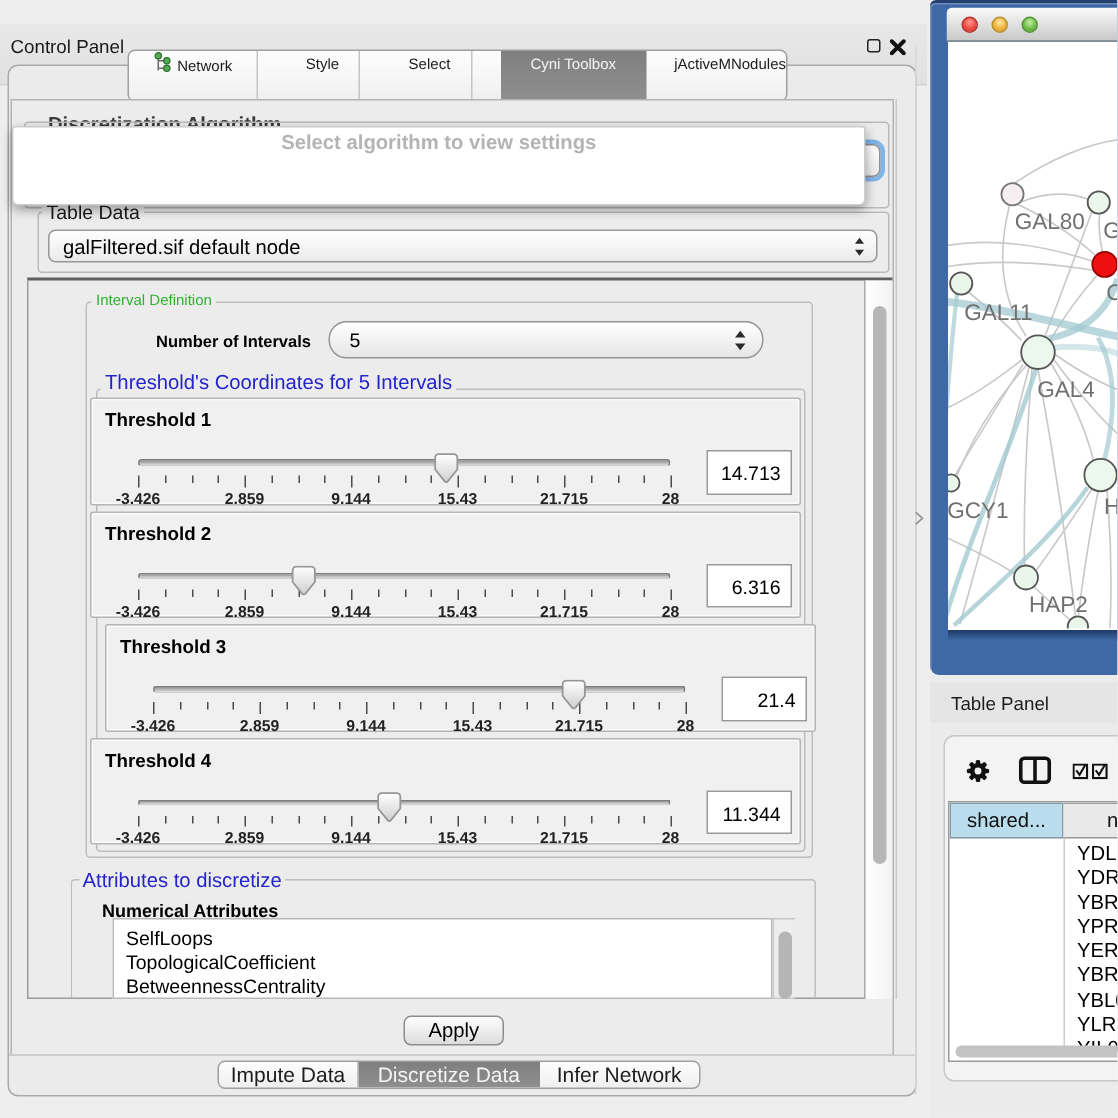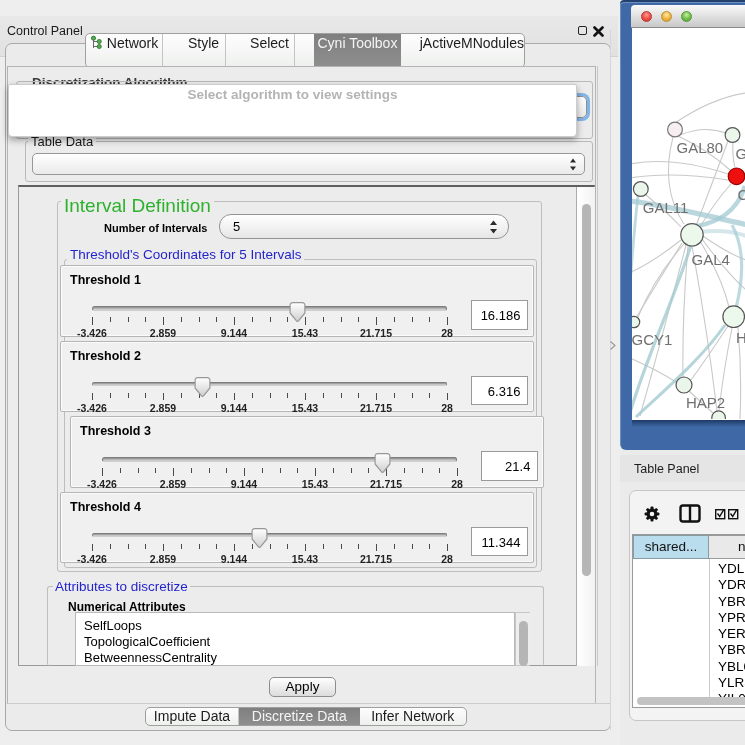--- a/index.html
+++ b/index.html
@@ -13,21 +13,21 @@
 <div class="abs" id="titlebar" style="left:0;top:16px;width:618px;height:41px;background:linear-gradient(#e8e8e8,#e1e1e1);border-bottom:1px solid #d2d2d2;">
   <div class="abs" style="left:7px;top:8px;font-size:12.5px;color:#1a1a1a;">Control Panel</div>
   <div class="abs" style="left:578px;top:10px;width:9px;height:9px;border:1.7px solid #222;border-radius:2px;"></div>
   <svg class="abs" style="left:593px;top:10px;" width="11" height="11" viewBox="0 0 11 11">
       <path d="M1.5 1.5 L9.5 9.5 M9.5 1.5 L1.5 9.5" stroke="#111" stroke-width="2.6" stroke-linecap="round"></path>
     </svg>
 </div>
 
 <div class="abs" style="left:5px;top:43px;width:606px;height:688px;border:1px solid #a9a9a9;border-radius:7px;background:#ebebeb;"></div>
 
-<div class="abs" id="toptabs" style="left:85px;top:33px;width:440px;height:35px;border:1px solid #9f9f9f;border-radius:5px;background:linear-gradient(#fdfdfd,#eef0ee);overflow:hidden;display:flex;font-size:14px;color:#1c1c1c;gap:19px;">
+<div class="abs" id="toptabs" style="left:85px;top:33px;width:440px;height:35px;border:1px solid #9f9f9f;border-radius:5px;background:linear-gradient(#fdfdfd,#eef0ee);overflow:hidden;display:flex;font-size:10px;color:#1c1c1c;gap:19px;">
   <div style="width:93px;border-right:1px solid #c4c4c4;text-align:center;line-height:19px;">
     <svg width="13" height="17" viewBox="0 0 13 17" style="vertical-align:-4px;">
         <g stroke="#6a6a6a" stroke-width="1" fill="none">
           <path d="M3.5 4 v9"></path>
           <path d="M3.5 6.5 h5"></path>
           <path d="M3.5 11.5 h5"></path>
         </g>
         <circle cx="3.5" cy="3.2" r="2.1" fill="#54aa54" stroke="#2c6e2c" stroke-width="0.8"></circle>
         <circle cx="9.2" cy="6.5" r="2.1" fill="#54aa54" stroke="#2c6e2c" stroke-width="0.8"></circle>
         <circle cx="9.2" cy="11.5" r="2.1" fill="#54aa54" stroke="#2c6e2c" stroke-width="0.8"></circle>
@@ -48,33 +48,34 @@
 
 <div class="abs" style="left:440px;top:96px;width:147px;height:22px;border-radius:5px;border:1px solid #8f8f8f;background:linear-gradient(#ffffff,#e9e9e9);box-shadow:0 0 0 3px rgba(110,170,230,0.85);"></div>
 
 <div class="abs" id="popup" style="left:8px;top:84px;width:569px;height:53px;background:#ffffff;border:1px solid #cccccc;border-radius:2px 2px 4px 4px;box-shadow:0 3px 7px rgba(0,0,0,0.35);z-index:20;">
   <div style="text-align:center;margin-top:2px;font-size:13.5px;font-weight:bold;color:#b4b4b4;">Select algorithm to view settings</div>
 </div>
 
 <div class="abs" style="left:25px;top:141px;width:568px;height:41px;border:1px solid #b9b9b9;border-radius:3px;"></div>
 <div class="abs" style="left:28px;top:134px;background:#ececec;padding:0 3px;font-size:13px;color:#1a1a1a;z-index:5;">Table Data</div>
 <div class="abs" style="left:32px;top:153px;width:553px;height:22px;border-radius:5px;border:1px solid #979797;background:linear-gradient(#ffffff,#eaeaea);z-index:6;">
+  <div style="margin:3px 0 0 9px;font-size:13.5px;color:#000;">galFiltered.sif default node</div>
   <svg class="abs" style="right:7px;top:4px;" width="8" height="13" viewBox="0 0 8 13">
       <path d="M4 0.5 L7 4.5 H1 Z" fill="#2a2a2a"></path>
       <path d="M4 12.5 L7 8.5 H1 Z" fill="#2a2a2a"></path>
     </svg>
 </div>
 
 <div class="abs" id="scrollpane" style="left:18px;top:185px;width:577px;height:481px;border-top:2px solid #5f5f5f;border-left:1px solid #9a9a9a;border-right:1px solid #9a9a9a;border-bottom:1px solid #9a9a9a;background:#ececec;"></div>
 
 <div class="abs" style="left:576px;top:187px;width:19px;height:479px;border-left:1px solid #ababab;background:linear-gradient(90deg,#ffffff,#f2f2f2);"></div>
 <div class="abs" style="left:581.5px;top:204px;width:9px;height:372px;border-radius:5px;background:#b6b6b6;"></div>
 
 <div class="abs" style="left:57px;top:201px;width:485px;height:371px;border:1px solid #bdbdbd;border-radius:3px;"></div>
-<div class="abs" style="left:61px;top:195px;background:#ececec;padding:0 3px;font-size:19px;color:#2eb22e;z-index:3;">Interval Definition</div>
+<div class="abs" style="left:61px;top:195px;background:#ececec;padding:0 3px;font-size:10px;color:#2eb22e;z-index:3;">Interval Definition</div>
 
 <div class="abs" style="left:104px;top:222px;font-size:11px;font-weight:bold;color:#000;">Number of Intervals</div>
 <div class="abs" style="left:219px;top:214px;width:290px;height:25px;border-radius:12px;border:1px solid #949494;background:linear-gradient(#ffffff,#e6e6e6);">
   <div style="margin:4px 0 0 13px;font-size:13px;color:#000;">5</div>
   <svg class="abs" style="right:10px;top:5px;" width="9" height="14" viewBox="0 0 9 14">
       <path d="M4.5 0.5 L8 5 H1 Z" fill="#2a2a2a"></path>
       <path d="M4.5 13.5 L8 9 H1 Z" fill="#2a2a2a"></path>
     </svg>
 </div>
 
@@ -112,21 +113,21 @@
       <div style="position:absolute;left:219.0px;top:60.5px;width:50px;text-align:center;font-size:10.5px;font-weight:bold;color:#222;">15.43</div>
       <div style="position:absolute;left:290.0px;top:60.5px;width:50px;text-align:center;font-size:10.5px;font-weight:bold;color:#222;">21.715</div>
       <div style="position:absolute;left:361.0px;top:60.5px;width:50px;text-align:center;font-size:10.5px;font-weight:bold;color:#222;">28</div>
       <svg style="position:absolute;left:227.6px;top:35.5px;" width="17" height="20" viewBox="0 0 17 20">
         <path d="M3.5 0.7 h10 a2.4 2.4 0 0 1 2.4 2.4 v7.9 l-6.4 7.9 a1.3 1.3 0 0 1 -2 0 l-6.4 -7.9 v-7.9 a2.4 2.4 0 0 1 2.4 -2.4 z" fill="url(#tg1)" stroke="#979797" stroke-width="1.2"></path>
         <linearGradient id="tg1" x1="0" y1="0" x2="0" y2="1">
           <stop offset="0" stop-color="#ffffff"></stop>
           <stop offset="1" stop-color="#cfcfcf"></stop>
         </linearGradient>
       </svg>
-      <div style="position:absolute;left:410.4px;top:34px;width:57px;height:29.6px;border:1px solid #9a9a9a;background:#fff;font-size:13px;color:#000;text-align:right;line-height:29px;padding-right:7px;">16.186</div>
+      <div style="position:absolute;left:410.4px;top:34px;width:57px;height:29.6px;border:1px solid #9a9a9a;background:#fff;font-size:13px;color:#000;text-align:right;line-height:29px;padding-right:7px;">14.713</div>
     </div>
     <div class="abs" style="left:60px;top:340.8px;width:474px;height:71.5px;border:1px solid #b5b5b5;background:#f0f0f0;border-radius:2px;box-shadow:inset 0 0 0 1px #fbfbfb;">
       <div style="position:absolute;left:9px;top:7px;font-size:12.5px;font-weight:bold;color:#000;">Threshold 2</div>
       <div style="position:absolute;left:31px;top:40px;width:355px;height:4.5px;border-radius:3px;background:linear-gradient(#8e8e8e,#d9d9d9);border:1px solid #7d7d7d;border-bottom-color:#cfcfcf;"></div>
       <div style="position:absolute;left:31.0px;top:51px;width:1px;height:7.5px;background:#4a4a4a;"></div>
       <div style="position:absolute;left:48.8px;top:51px;width:1px;height:5px;background:#4a4a4a;"></div>
       <div style="position:absolute;left:66.5px;top:51px;width:1px;height:5px;background:#4a4a4a;"></div>
       <div style="position:absolute;left:84.3px;top:51px;width:1px;height:5px;background:#4a4a4a;"></div>
       <div style="position:absolute;left:102.0px;top:51px;width:1px;height:7.5px;background:#4a4a4a;"></div>
       <div style="position:absolute;left:119.8px;top:51px;width:1px;height:5px;background:#4a4a4a;"></div>

